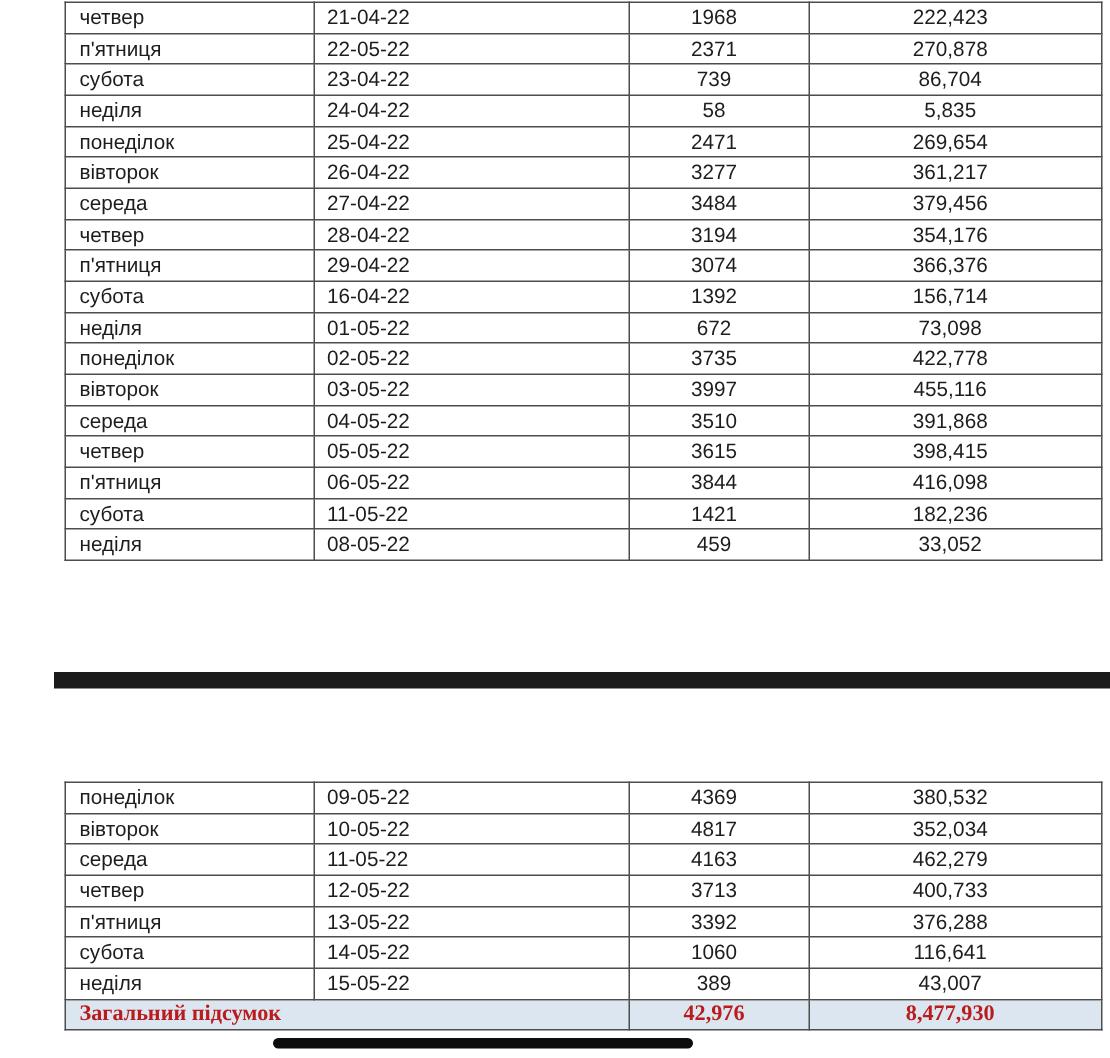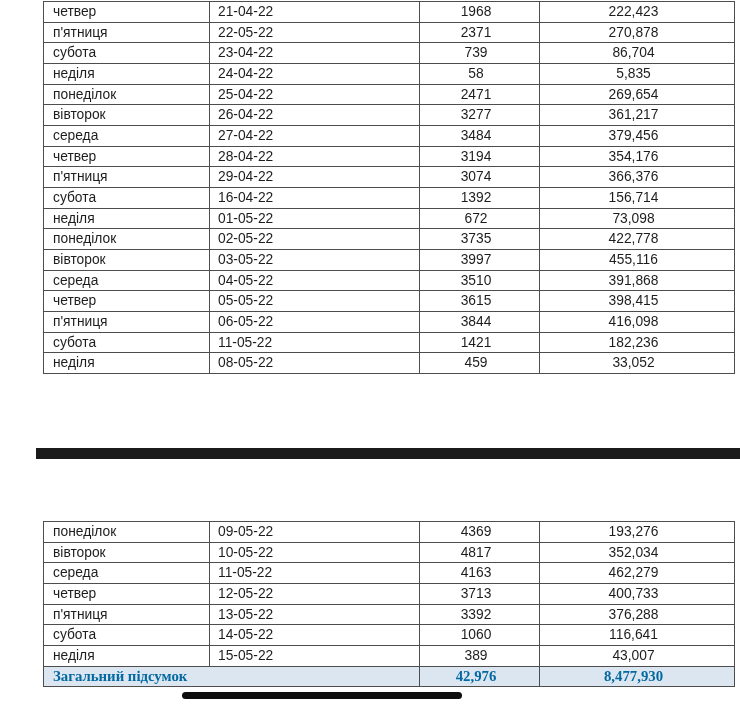--- a/index.html
+++ b/index.html
@@ -35,21 +35,21 @@
     overflow:hidden;
   }
   td.day{padding-left:9px;}
   td.date{padding-left:8px;}
   td.num{text-align:center;padding-right:7px;}
   tr.total-row td{
     background:#dce6f1;
     font-family:"Liberation Serif",serif;
     font-weight:bold;
     font-size:14.8px;
-    color:#0369a1;
+    color:#b91c1c;
     border-top:1px solid #2e2e2e;
   }
   .page-break-band{
     position:absolute;
     left:0;top:448px;
     width:740px;height:11px;
     background:#1b1b1b;
   }
   .right-edge-bar{
     position:absolute;
@@ -197,21 +197,21 @@
         <col class="c-day">
         <col class="c-date">
         <col class="c-daily">
         <col class="c-cum">
       </colgroup>
     <tbody>
         <tr>
           <td class="day">понеділок</td>
           <td class="date">09-05-22</td>
           <td class="num">4369</td>
-          <td class="num">193,276</td>
+          <td class="num">380,532</td>
         </tr>
         <tr>
           <td class="day">вівторок</td>
           <td class="date">10-05-22</td>
           <td class="num">4817</td>
           <td class="num">352,034</td>
         </tr>
         <tr>
           <td class="day">середа</td>
           <td class="date">11-05-22</td>

